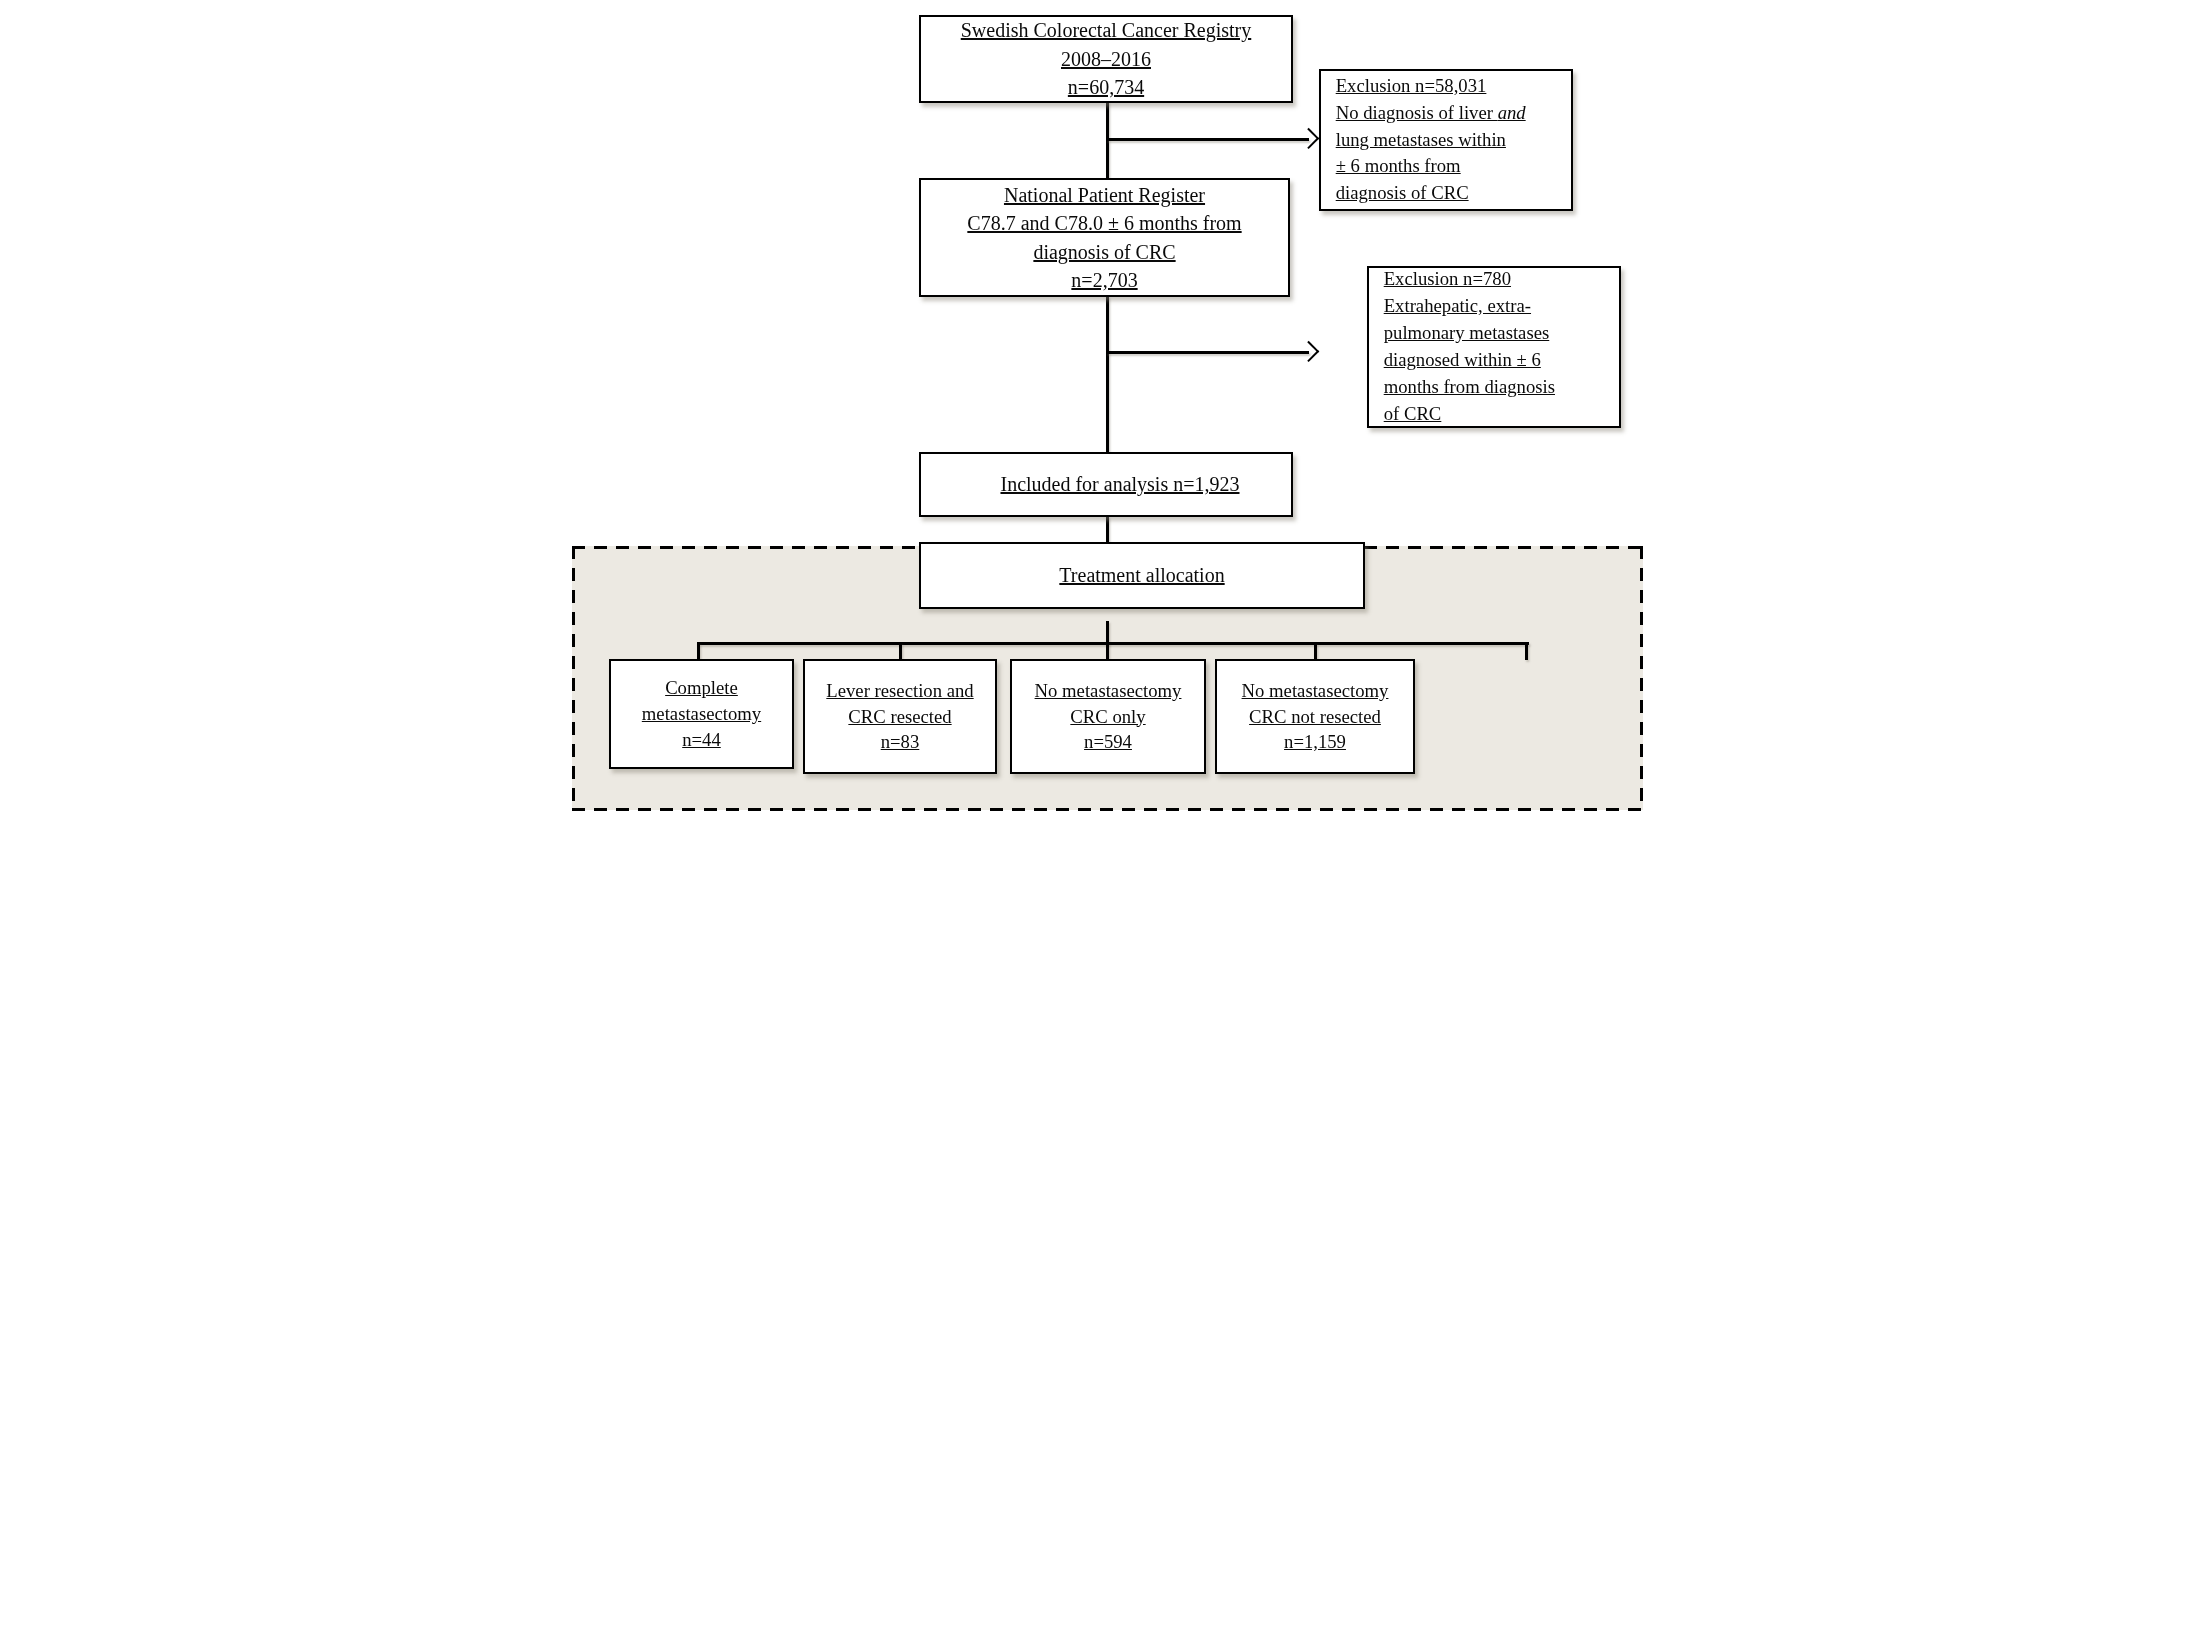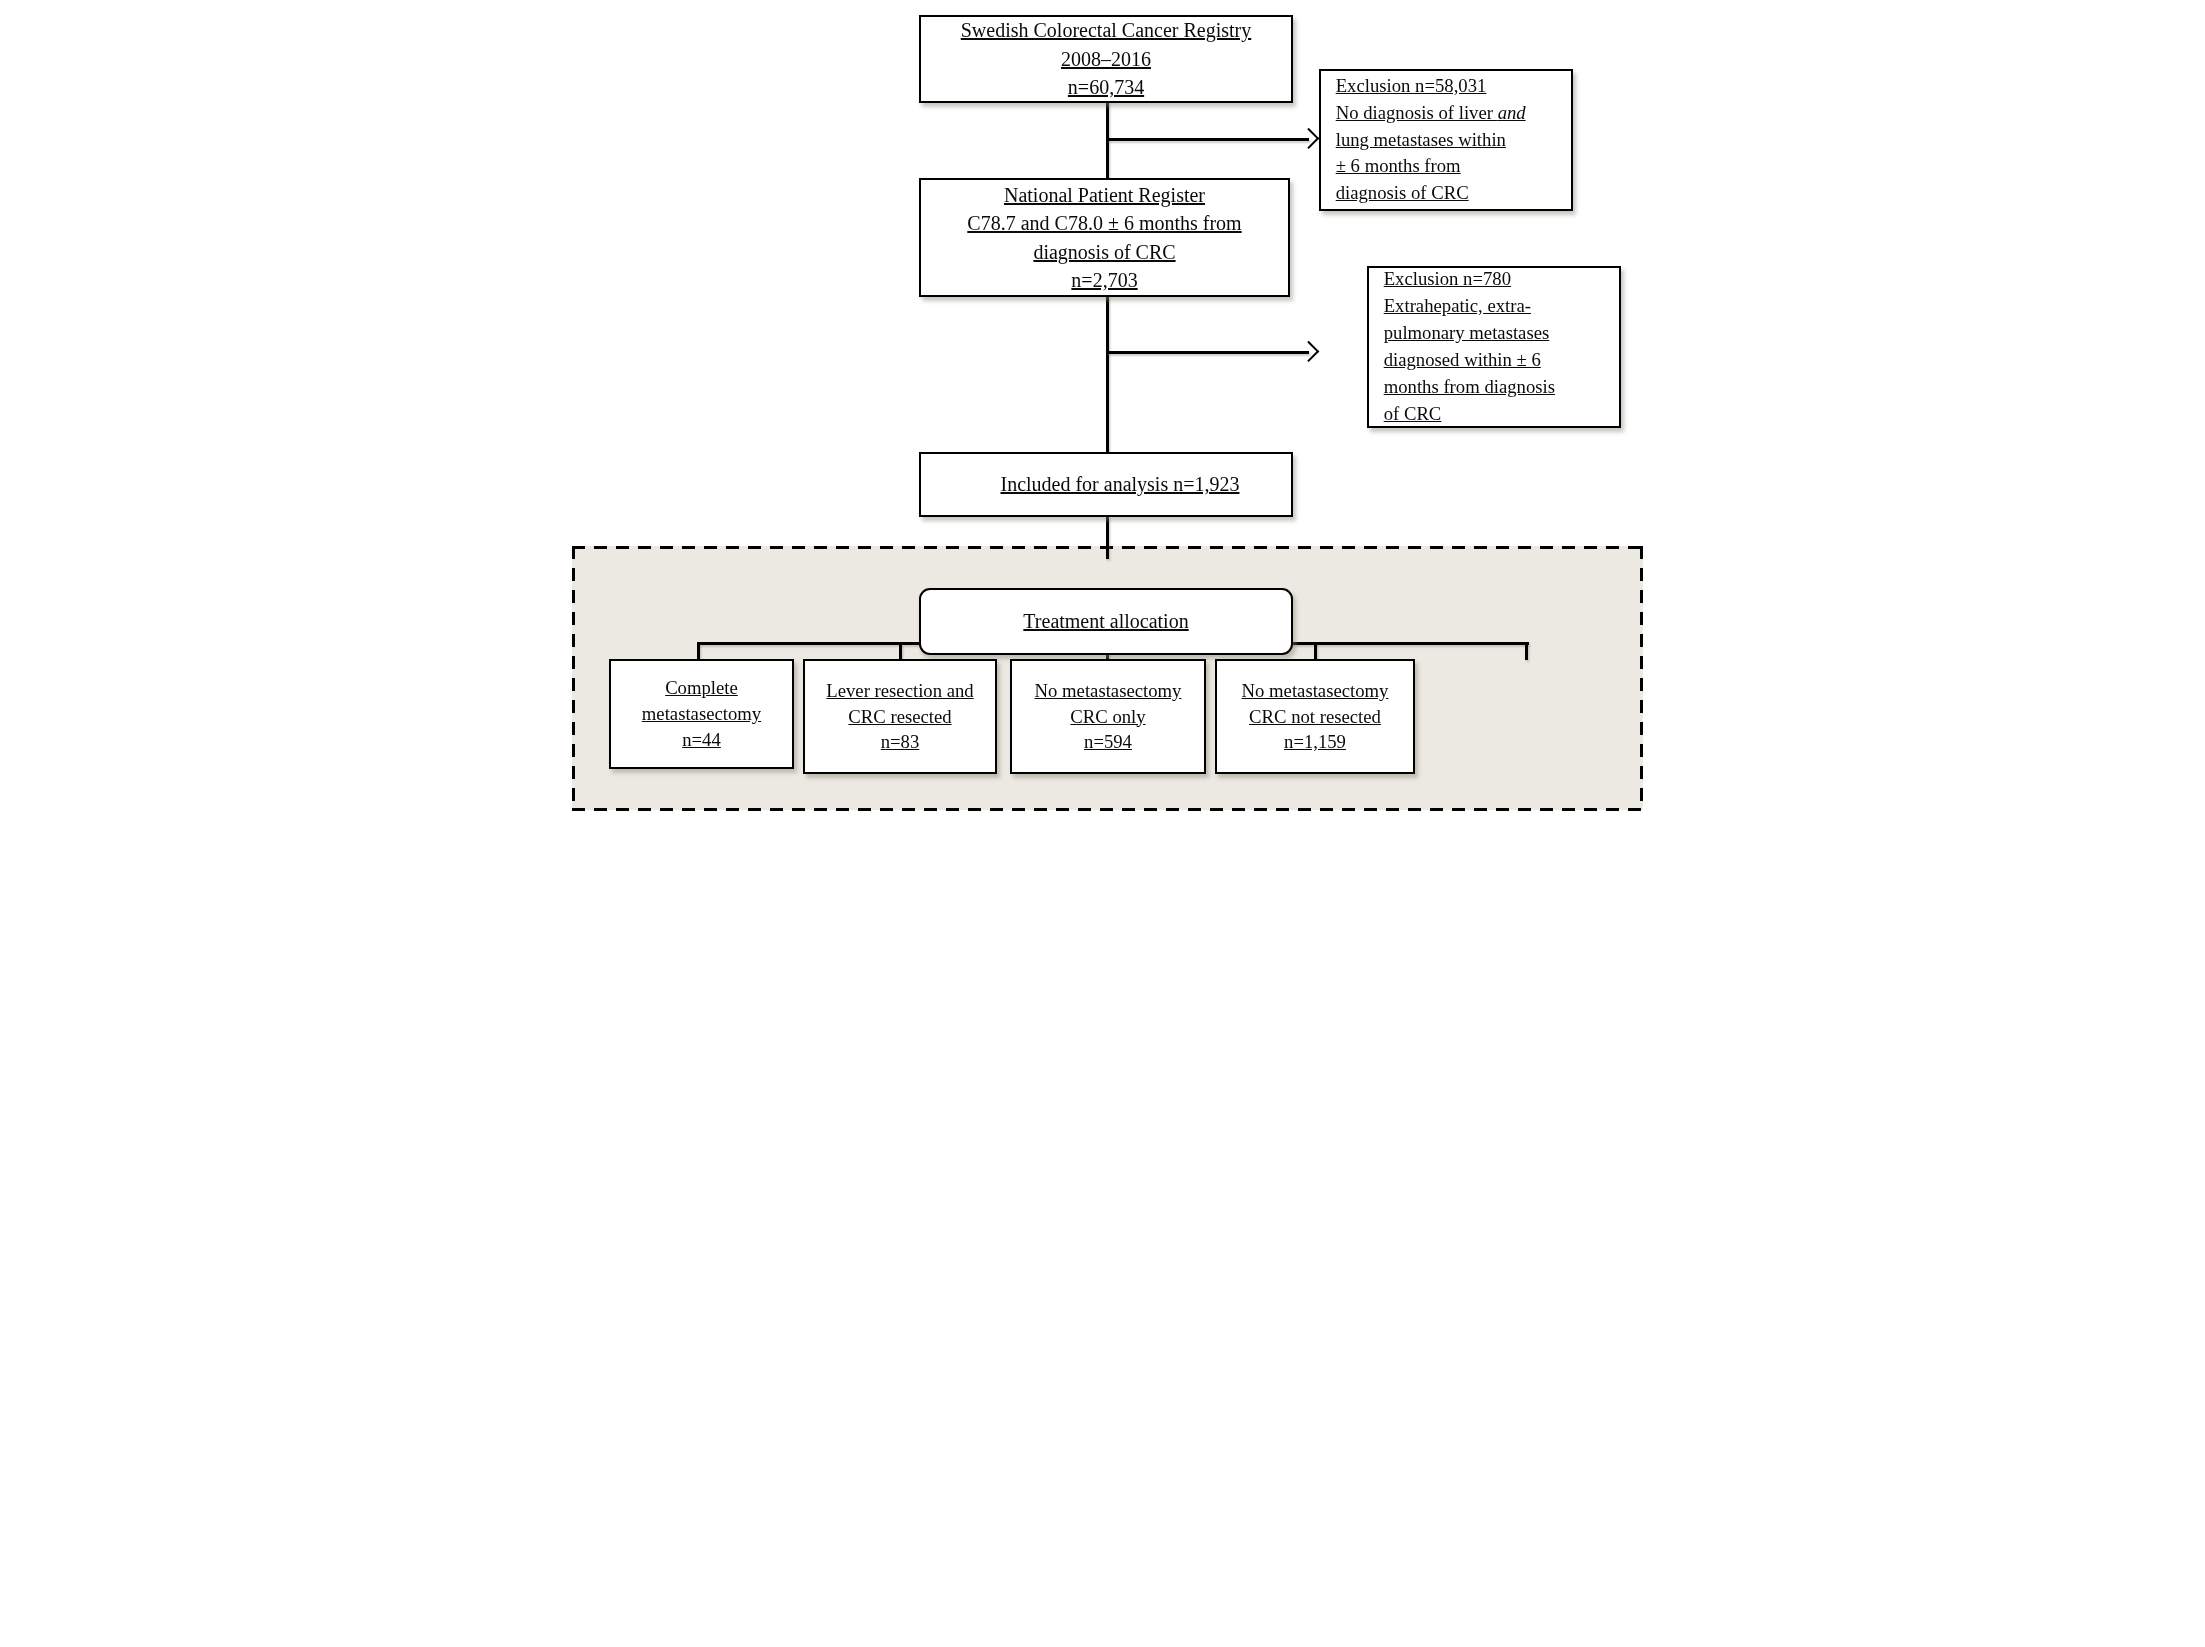--- a/index.html
+++ b/index.html
@@ -119,21 +119,21 @@
     <div class="ln">pulmonary metastases</div>
     <div class="ln">diagnosed within ± 6</div>
     <div class="ln">months from diagnosis</div>
     <div class="ln">of CRC</div>
   </div>
 
   <div class="box main-text" style="left:368px;top:452px;width:374px;height:65px;padding-left:28px;">
     <div class="ln">Included for analysis n=1,923</div>
   </div>
 
-  <div class="box main-text" style="left:368px;top:588px;width:374px;height:67px;border-radius:11px;">
+  <div class="box main-text" style="left:368px;top:542px;width:446px;height:67px;">
     <div class="ln">Treatment allocation</div>
   </div>
 
   <div class="box outcome-text" style="left:58px;top:659px;width:185px;height:110px;">
     <div class="ln">Complete</div>
     <div class="ln">metastasectomy</div>
     <div class="ln">n=44</div>
   </div>
 
   <div class="box outcome-text" style="left:252px;top:659px;width:194px;height:115px;">

